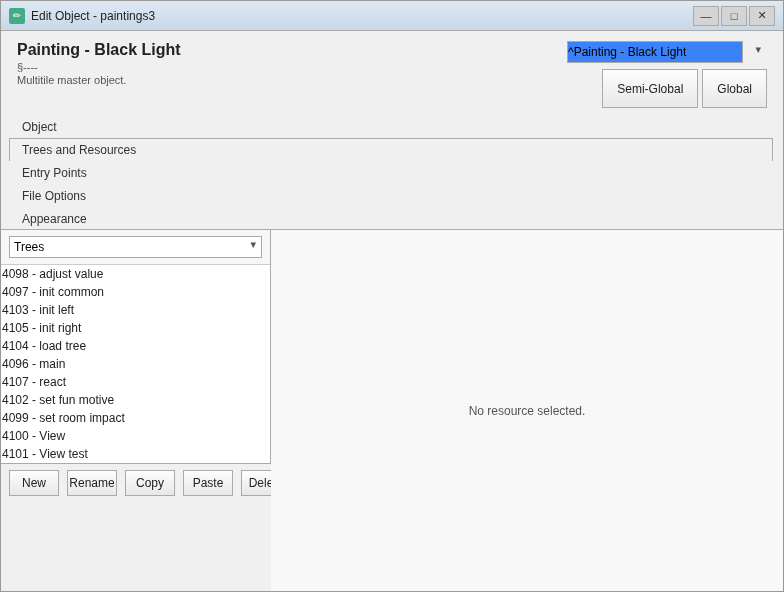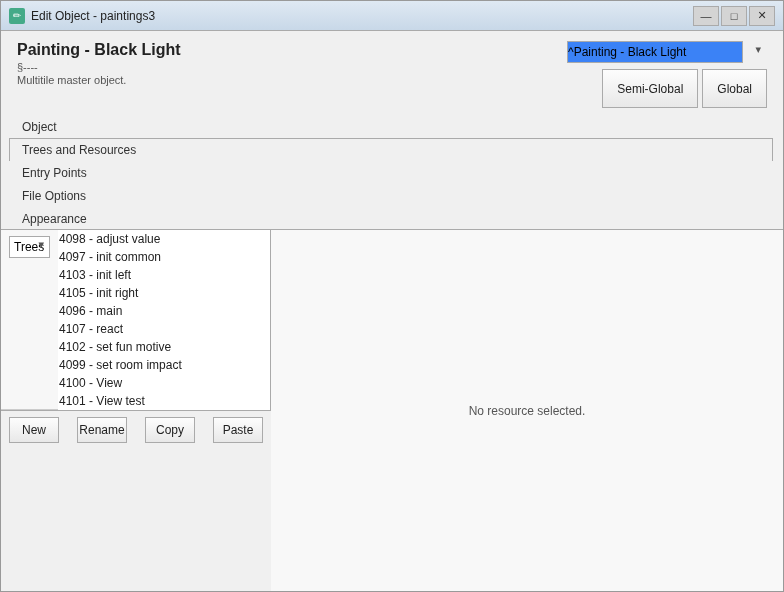--- a/index.html
+++ b/index.html
@@ -176,21 +176,21 @@
       z-index: 1;
     }
     .content-area {
       display: flex;
       flex: 1;
       overflow: hidden;
     }
     .left-panel {
       width: 270px;
       display: flex;
-      flex-direction: row;
+      flex-direction: column;
       border-right: 1px solid #aaa;
       flex-shrink: 0;
     }
     .trees-dropdown-bar {
       padding: 6px 8px;
       border-bottom: 1px solid #ccc;
       background: #f7f7f7;
     }
     .trees-select-wrapper {
       position: relative;
@@ -227,21 +227,21 @@
       cursor: pointer;
       font-size: 12px;
       color: #222;
       white-space: nowrap;
     }
     .bottom-toolbar {
       padding: 6px 8px;
       background: #f0f0f0;
       border-top: 1px solid #aaa;
       display: flex;
-      gap: 18px;
+      gap: 8px;
       flex-shrink: 0;
     }
     .toolbar-btn {
       padding: 3px 14px;
       height: 26px;
       background: linear-gradient(to bottom, #fdfdfd, #e8e8e8);
       border: 1px solid #aaa;
       cursor: pointer;
       font-size: 12px;
       color: #222;
@@ -321,20 +321,21 @@
             <select class="trees-select">
               <option>Trees</option>
             </select>
           </div>
         </div>
         <div class="tree-list">
           <div class="tree-item">4098 - adjust value</div>
           <div class="tree-item">4097 - init common</div>
           <div class="tree-item">4103 - init left</div>
           <div class="tree-item">4105 - init right</div>
+          <div class="tree-item">4104 - load tree</div>
           <div class="tree-item">4096 - main</div>
           <div class="tree-item">4107 - react</div>
           <div class="tree-item">4102 - set fun motive</div>
           <div class="tree-item">4099 - set room impact</div>
           <div class="tree-item">4100 - View</div>
           <div class="tree-item">4101 - View test</div>
         </div>
       </div>
 
       <div class="bottom-toolbar">

